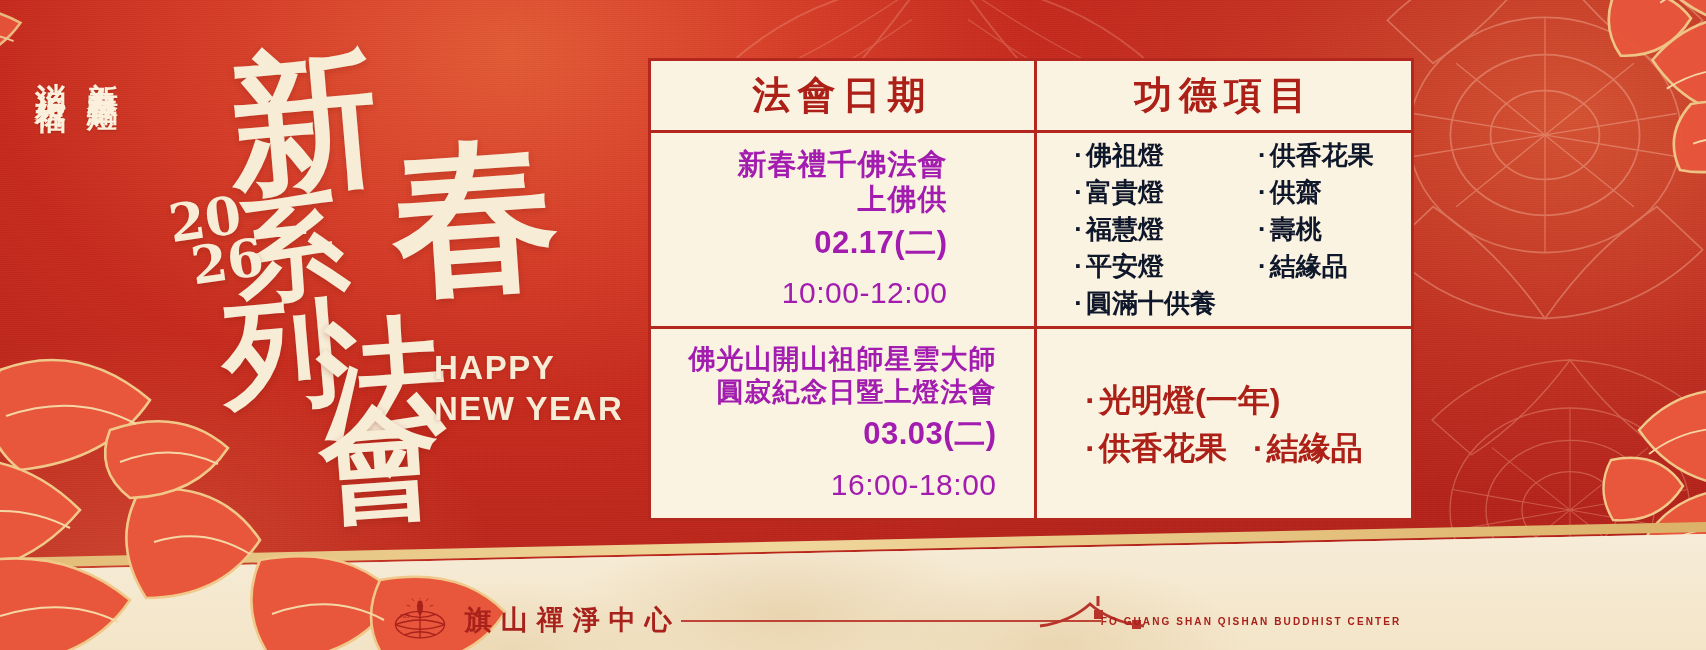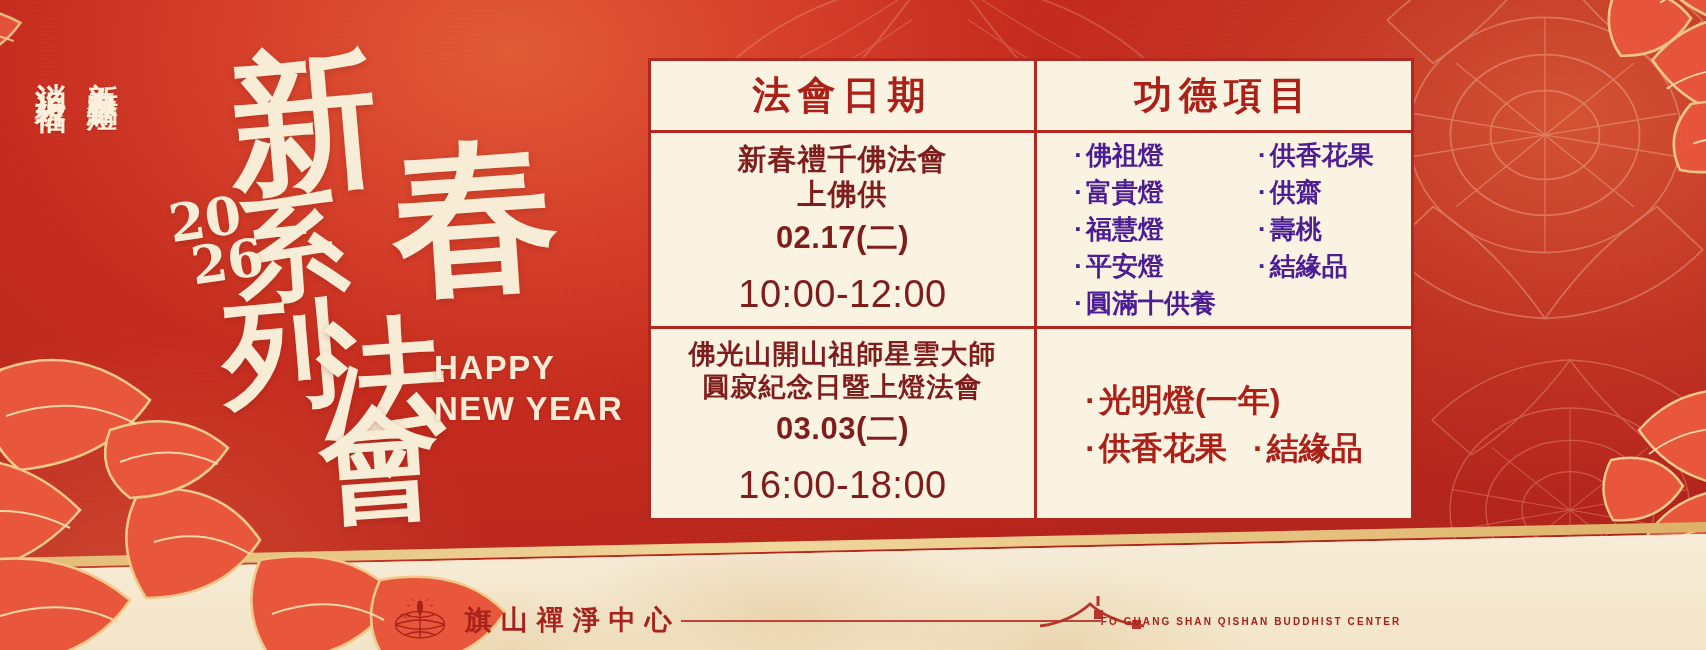--- a/index.html
+++ b/index.html
@@ -142,38 +142,38 @@
   }
   .tcell.left{width:386px; border-right:3px solid #b3271f;}
   .tcell.right{flex:1;}
 
   .th{
     font-family:"DejaVu Serif","Liberation Serif",serif;
     font-weight:700; font-size:38px; letter-spacing:7px;
     color:#ad2018;
   }
 
-  .event{ text-align:center; color:#7f1d1d; line-height:1.22;}
+  .event{ text-align:right; color:#a21caf; line-height:1.22;}
   .ev-name{
     font-family:"DejaVu Serif","Liberation Serif",serif;
     font-weight:700; font-size:29px; letter-spacing:1px;
     white-space:nowrap;
   }
   .ev-name.small{font-size:27px;}
   .ev-date{
     font-family:"Liberation Sans","DejaVu Sans",sans-serif;
     font-weight:700; font-size:31px; margin-top:6px; letter-spacing:.5px;
   }
   .ev-time{
     font-family:"Liberation Sans","DejaVu Sans",sans-serif;
-    font-weight:400; font-size:38px; margin-top:14px; letter-spacing:.5px;
+    font-weight:400; font-size:30px; margin-top:14px; letter-spacing:.5px;
   }
 
   .merits{
-    display:flex; gap:42px; color:#4c1d95;
+    display:flex; gap:42px; color:#0f172a;
     font-family:"Liberation Sans","DejaVu Sans",sans-serif;
     font-weight:700; font-size:26px; line-height:1.42;
   }
   .merits ul{list-style:none; margin:0; padding:0;}
   .merits li{white-space:nowrap;}
   .merits li::before{content:"\00B7"; margin-right:3px;}
   .merits-row2{
     color:#ad2018;
     font-family:"Liberation Sans","DejaVu Sans",sans-serif;
     font-weight:700; font-size:32px; line-height:1.5;

